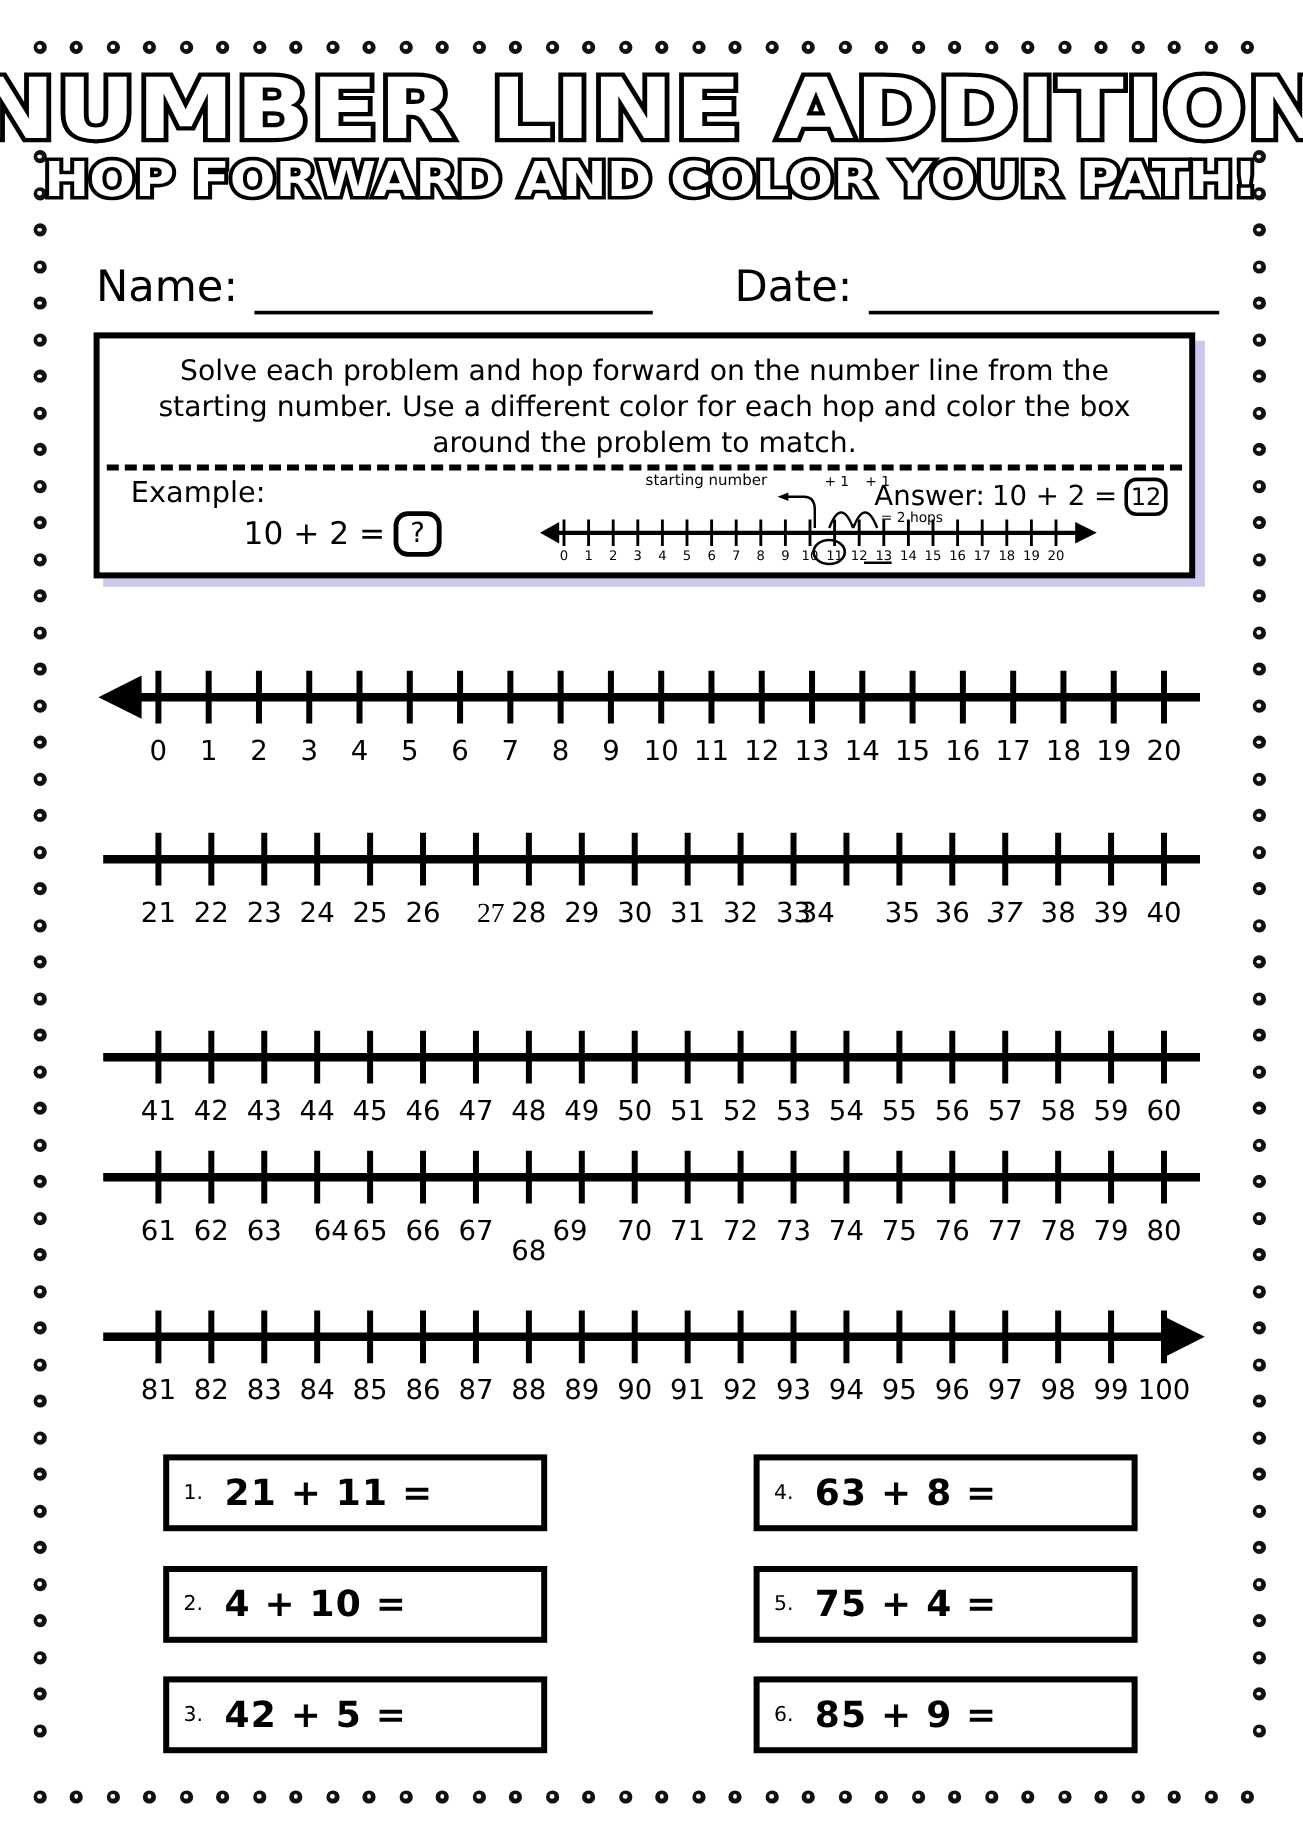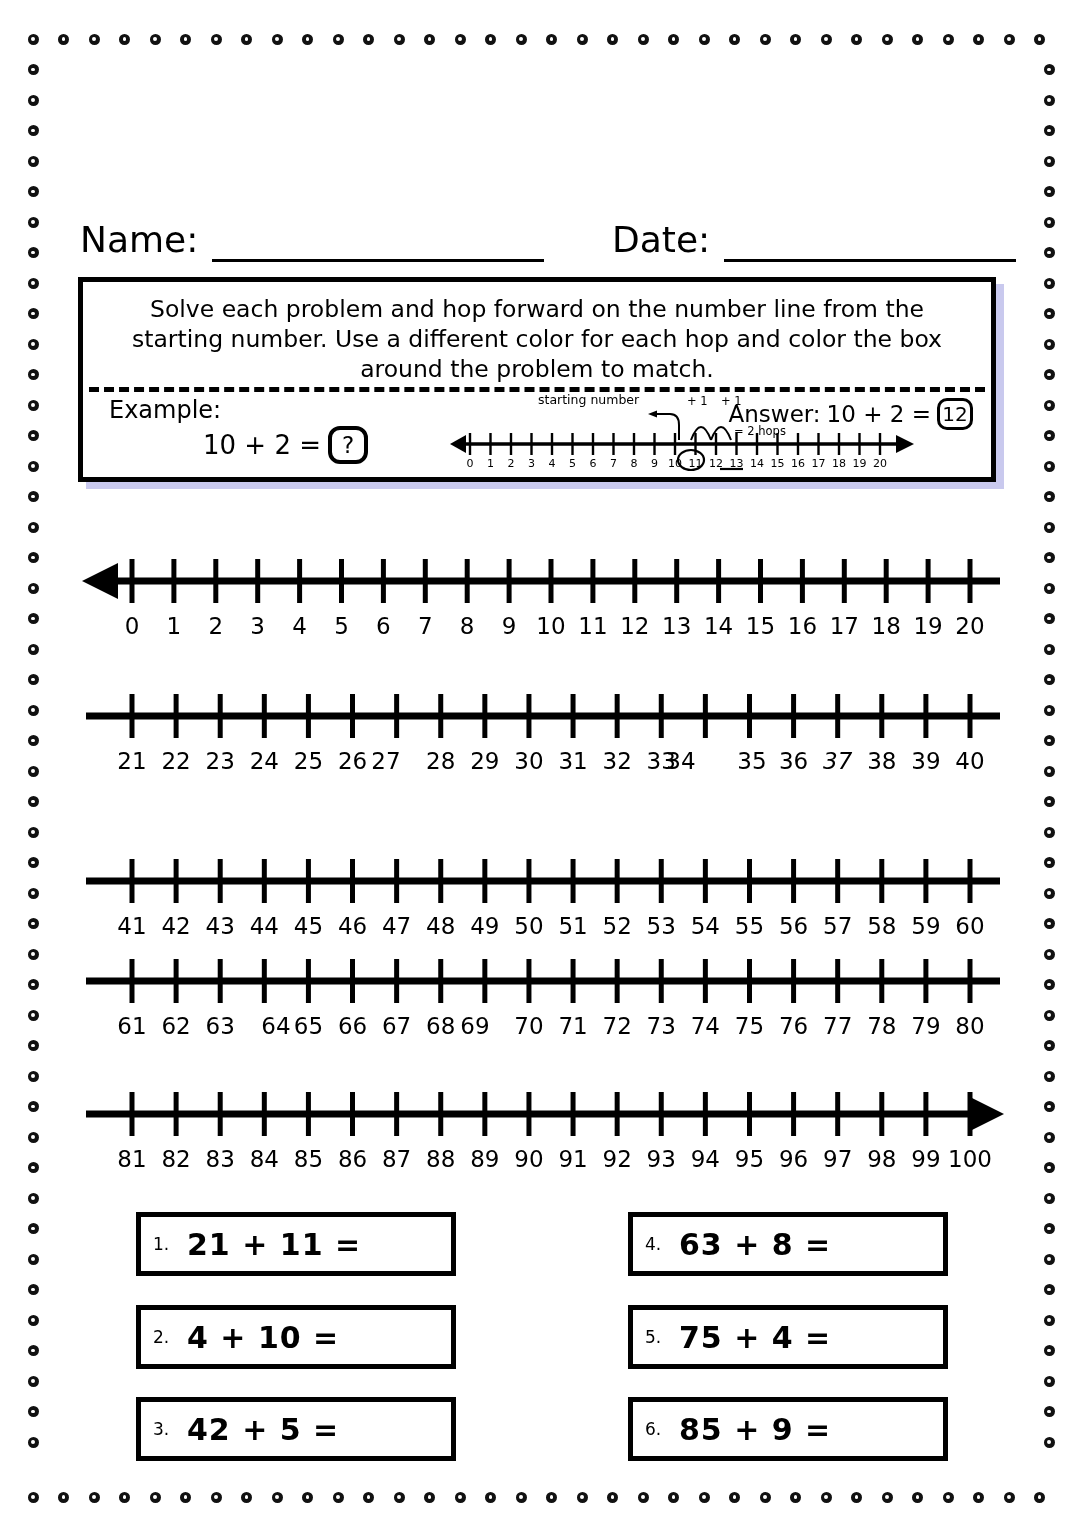--- a/index.html
+++ b/index.html
@@ -408,20 +408,24 @@
       <div class="dot" style="left: 27.5px; top: 1345px;"></div>
       <div class="dot" style="left: 1043.5px; top: 1345px;"></div>
       <div class="dot" style="left: 27.5px; top: 1375.5px;"></div>
       <div class="dot" style="left: 1043.5px; top: 1375.5px;"></div>
       <div class="dot" style="left: 27.5px; top: 1406px;"></div>
       <div class="dot" style="left: 1043.5px; top: 1406px;"></div>
       <div class="dot" style="left: 27.5px; top: 1436.5px;"></div>
       <div class="dot" style="left: 1043.5px; top: 1436.5px;"></div>
     </div>
 
+  <div class="title-wrap">
+    <div class="title-main">NUMBER LINE ADDITION</div>
+    <div class="title-sub">HOP FORWARD AND COLOR YOUR PATH!</div>
+  </div>
 
   <div class="namerow">
     <span class="nd-label">Name:</span>
     <span class="nd-line name"></span>
     <span class="nd-gap"></span>
     <span class="nd-label">Date:</span>
     <span class="nd-line date"></span>
   </div>
 
   <div class="inst-shadow"></div>
@@ -591,21 +595,21 @@
           <line x1="845.8947368421053" y1="8" x2="845.8947368421053" y2="52" stroke="#000" stroke-width="5"></line>
           <line x1="890" y1="8" x2="890" y2="52" stroke="#000" stroke-width="5"></line>
         </svg>
         <div class="nl-nums">
           <span class="nl-num" style="left: 52px;">21</span>
           <span class="nl-num" style="left: 96.1053px;">22</span>
           <span class="nl-num" style="left: 140.211px;">23</span>
           <span class="nl-num" style="left: 184.316px;">24</span>
           <span class="nl-num" style="left: 228.421px;">25</span>
           <span class="nl-num" style="left: 272.526px;">26</span>
-          <span class="nl-num" style="left: 306px;">27</span>
+          <span class="nl-num" style="left: 329px; font-family: Liberation Serif, serif;">27</span>
           <span class="nl-num" style="left: 360.737px;">28</span>
           <span class="nl-num" style="left: 404.842px;">29</span>
           <span class="nl-num" style="left: 448.947px;">30</span>
           <span class="nl-num" style="left: 493.053px;">31</span>
           <span class="nl-num" style="left: 537.158px;">32</span>
           <span class="nl-num" style="left: 581.263px;">33</span>
           <span class="nl-num" style="left: 601px;">34</span>
           <span class="nl-num" style="left: 672px;">35</span>
           <span class="nl-num" style="left: 713.579px;">36</span>
           <span class="nl-num" style="left: 757.684px; font-style: italic;">37</span>
@@ -686,21 +690,21 @@
           <line x1="890" y1="8" x2="890" y2="52" stroke="#000" stroke-width="5"></line>
         </svg>
         <div class="nl-nums">
           <span class="nl-num" style="left: 52px;">61</span>
           <span class="nl-num" style="left: 96.1053px;">62</span>
           <span class="nl-num" style="left: 140.211px;">63</span>
           <span class="nl-num" style="left: 196px;">64</span>
           <span class="nl-num" style="left: 228.421px;">65</span>
           <span class="nl-num" style="left: 272.526px;">66</span>
           <span class="nl-num" style="left: 316.632px;">67</span>
-          <span class="nl-num" style="left: 360.737px;">68</span>
+          <span class="nl-num" style="left: 360.737px; margin-top: 17px;">68</span>
           <span class="nl-num" style="left: 395px;">69</span>
           <span class="nl-num" style="left: 448.947px;">70</span>
           <span class="nl-num" style="left: 493.053px;">71</span>
           <span class="nl-num" style="left: 537.158px;">72</span>
           <span class="nl-num" style="left: 581.263px;">73</span>
           <span class="nl-num" style="left: 625.368px;">74</span>
           <span class="nl-num" style="left: 669.474px;">75</span>
           <span class="nl-num" style="left: 713.579px;">76</span>
           <span class="nl-num" style="left: 757.684px;">77</span>
           <span class="nl-num" style="left: 801.789px;">78</span>

